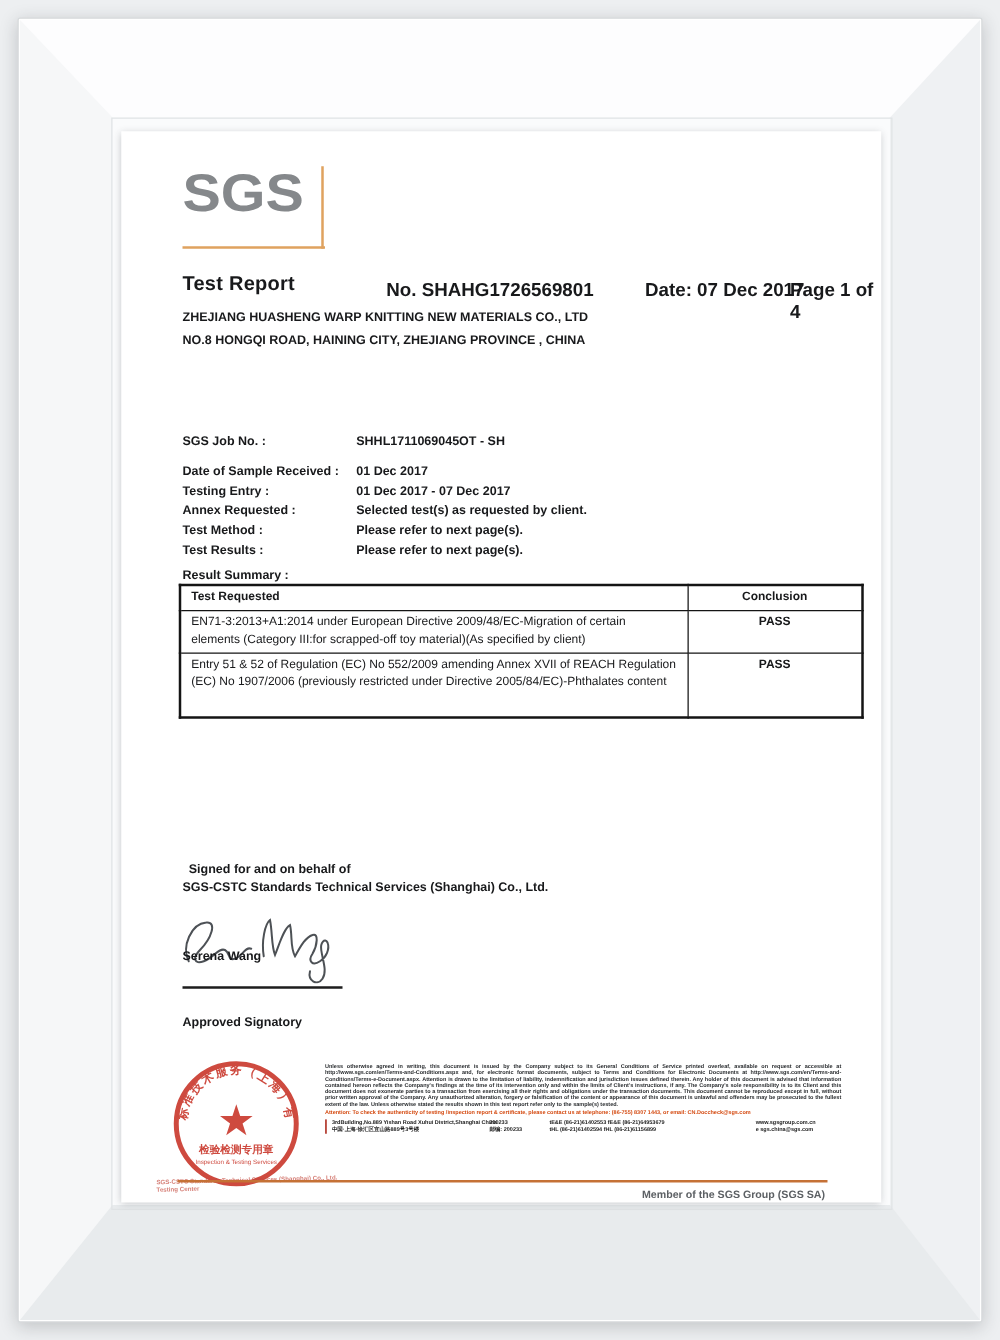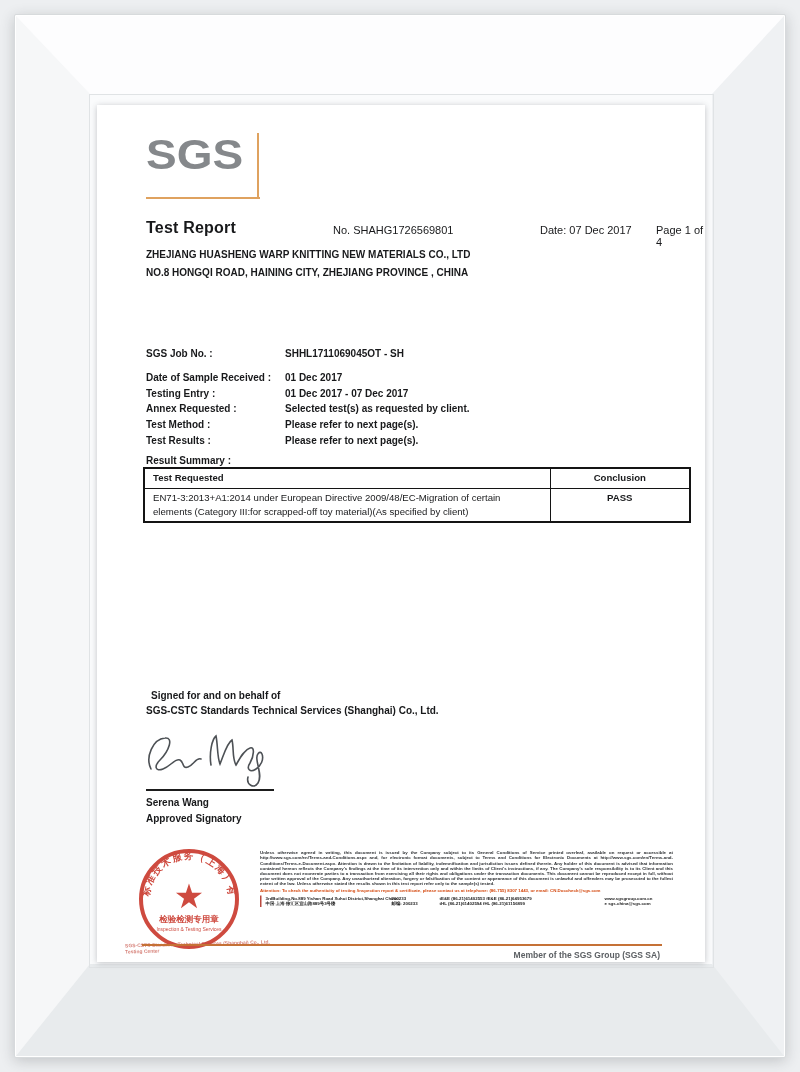--- a/index.html
+++ b/index.html
@@ -35,21 +35,21 @@
     box-shadow:0 1px 6px rgba(50,55,60,.28);
     color:#18191b;
   }
   .abs { position:absolute; }
   
   .sgs-logo-text { font-size:46px; font-weight:bold; color:#85888b; line-height:1; letter-spacing:0; transform:scaleY(.92); transform-origin:top left; }
   .accent-h { height:2px; background:#dfa25f; }
   .accent-v { width:2px; background:#dfa25f; }
   
   .doc-title { font-size:16px; font-weight:800; letter-spacing:.2px; }
-  .hdr-meta { font-size:11px; font-weight:400;margin-left:24px; }
+  .hdr-meta { font-size:15px; font-weight:700; }
   .block-line { font-size:10px; font-weight:600; line-height:18px; white-space:nowrap; }
   .intro { font-size:9.8px; font-weight:600; white-space:nowrap; }
   .fld { font-size:10px; font-weight:600; white-space:nowrap; }
   
   table.result { border-collapse:collapse; width:546px; border:2px solid #141414; table-layout:fixed; }
   table.result th, table.result td { border:1.5px solid #141414; font-size:9.6px; line-height:1.5; padding:2px 8px; vertical-align:top; }
   table.result th { font-weight:700; text-align:left; height:20px; vertical-align:middle; }
   table.result th.ccol, table.result td.ccol { text-align:center; }
   td.ccol { font-weight:600; }
   tr.r1 td { height:34px; }
@@ -113,34 +113,38 @@
       </colgroup>
     <tbody>
         <tr>
       <th>Test Requested</th>
       <th class="ccol">Conclusion</th>
     </tr>
     <tr class="r1">
       <td>EN71-3:2013+A1:2014 under European Directive 2009/48/EC-Migration of certain elements (Category III:for scrapped-off toy material)(As specified by client)</td>
       <td class="ccol">PASS</td>
     </tr>
+    <tr class="r2">
+      <td>Entry 51 &amp; 52 of Regulation (EC) No 552/2009 amending Annex XVII of REACH Regulation (EC) No 1907/2006 (previously restricted under Directive 2005/84/EC)-Phthalates content</td>
+      <td class="ccol">PASS</td>
+    </tr>
   </tbody>
     </table>
 
   <div class="abs block-line" style="left:54px; top:583px; line-height:15px;">Signed for and on behalf of</div>
   <div class="abs block-line" style="left:49px; top:598px; line-height:15px;">SGS-CSTC Standards Technical Services (Shanghai) Co., Ltd.</div>
 
   <svg class="abs" style="left:44px; top:618px;" width="160" height="64" viewBox="0 0 160 64">
     <g fill="none" stroke="#2e3338" stroke-width="1.6" stroke-linecap="round" opacity=".85">
       <path d="M10,46 C4,34 12,16 24,15 C33,14 28,28 19,37 C13,43 14,49 22,46 C30,43 34,35 39,37 C43,39 41,46 47,44 C53,42 55,34 60,36"></path>
       <path d="M70,42 C68,30 71,16 75,13 C77,23 76,33 79,41 C83,31 86,20 91,17 C93,25 91,35 95,42 C99,35 103,27 109,25 C114,23 113,33 109,40 C105,46 109,50 115,46 C120,43 123,36 121,31 C119,27 115,31 116,37 C117,45 121,54 117,60 C113,66 105,62 107,54"></path>
     </g>
   </svg>
   <div class="abs sig-underline" style="left:49px; top:684px; width:128px;"></div>
-  <div class="abs block-line" style="left:49px; top:690px; line-height:16px;">Serena Wang</div>
+  <div class="abs block-line" style="left:49px; top:653px; line-height:16px;">Serena Wang</div>
   <div class="abs block-line" style="left:49px; top:706px; line-height:16px;">Approved Signatory</div>
 
   <svg class="abs stamp" style="left:38px; top:740px;" width="108" height="108" viewBox="0 0 108 108">
     <defs>
       <path id="arcTop" d="M54,54 m-40,0 a40,40 0 1 1 80,0"></path>
     </defs>
     <circle cx="54" cy="54" r="48" fill="none" stroke="#c9372b" stroke-width="4"></circle>
     <text font-size="9.5" fill="#c9372b" font-weight="bold" letter-spacing="1.5">
       <textPath href="#arcTop" startOffset="2%">标准技术服务（上海）有限公司</textPath>
     </text>

